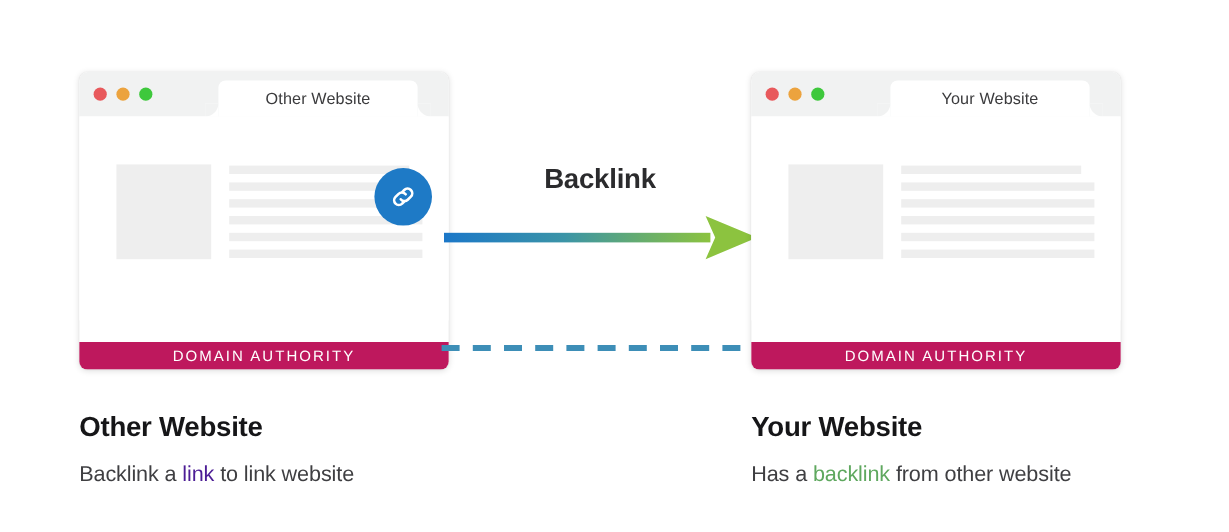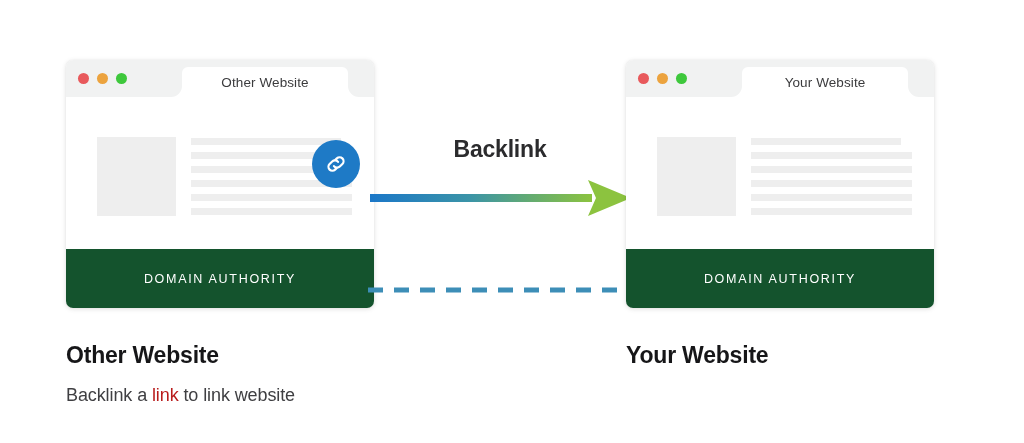--- a/index.html
+++ b/index.html
@@ -128,22 +128,22 @@
     display: flex;
     align-items: center;
     justify-content: center;
   }
 
   .authority-bar {
     position: absolute;
     left: 0;
     right: 0;
     bottom: 0;
-    height: 59px;
-    background: #14532d;
+    height: 23px;
+    background: #be185d;
     display: flex;
     align-items: center;
     justify-content: center;
   }
   .authority-label {
     color: #ffffff;
     font-size: 12.5px;
     letter-spacing: 1.7px;
     font-weight: 400;
   }
@@ -171,21 +171,21 @@
     color: #161618;
     letter-spacing: -0.2px;
     margin-bottom: 16px;
   }
   .caption p {
     font-size: 18px;
     color: #3f3f42;
     font-weight: 400;
     letter-spacing: -0.1px;
   }
-  .hl-link     { color: #b91c1c; }
+  .hl-link     { color: #4c1d95; }
   .hl-backlink { color: #5fa85f; }
 </style>
 </head>
 <body>
 
 <div class="stage">
 
   <div class="browser left">
     <div class="titlebar">
       <div class="dots">
@@ -281,15 +281,16 @@
     </div>
   </div>
 
   <div class="caption left">
     <h2>Other Website</h2>
     <p><span>Backlink a </span><span class="hl-link">link</span><span> to link website</span></p>
   </div>
 
   <div class="caption right">
     <h2>Your Website</h2>
+    <p><span>Has a </span><span class="hl-backlink">backlink</span><span> from other website</span></p>
   </div>
 
 </div>
 
 </body></html>

